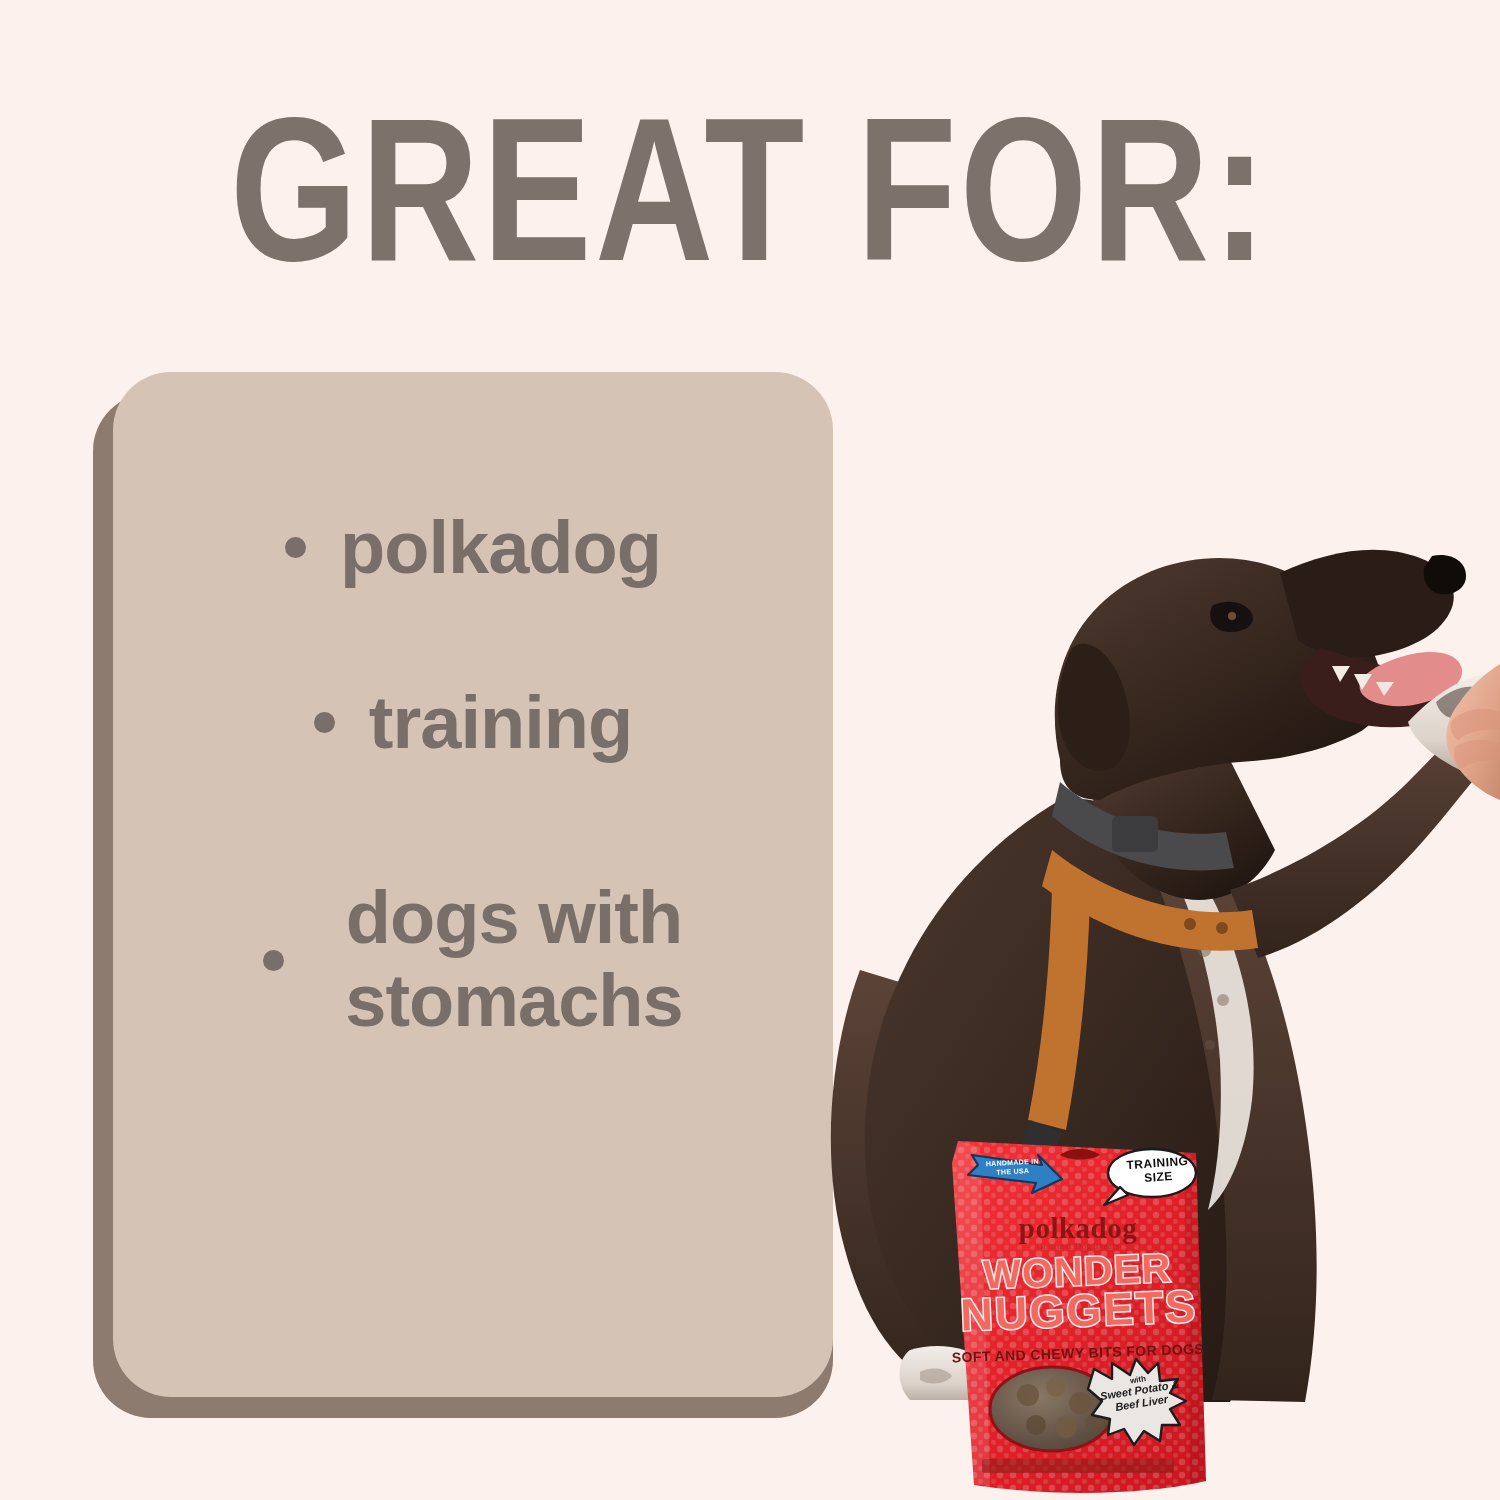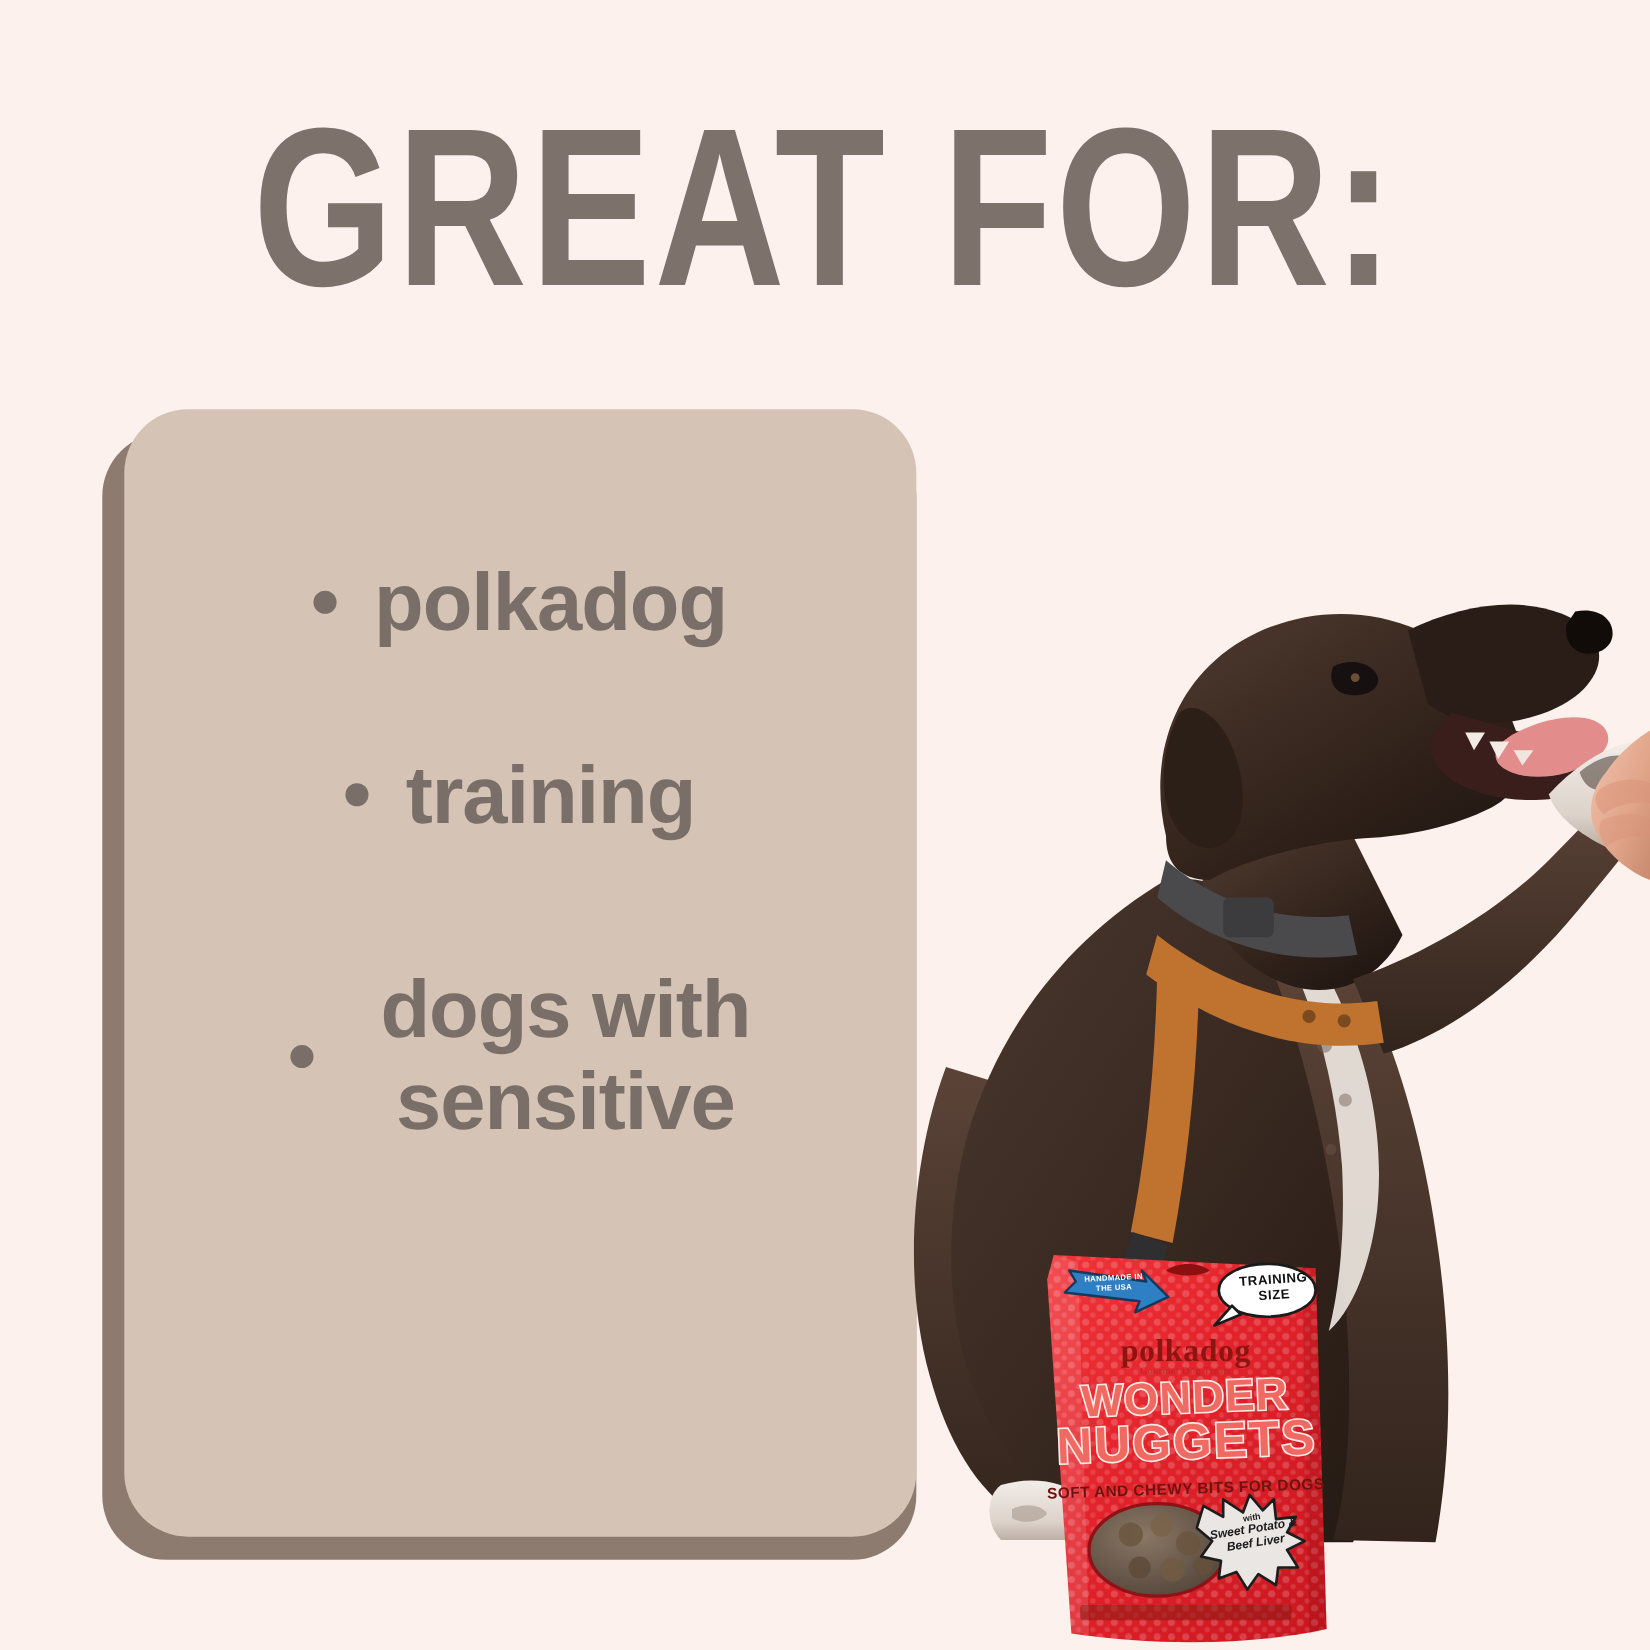--- a/index.html
+++ b/index.html
@@ -147,21 +147,21 @@
     <div class="bullet-row r2">
       <span class="dot"></span>
       <span class="blabel">training</span>
     </div>
 
 
     <div class="bullet-row r4">
       <span class="dot"></span>
       <span class="blabel multi">
         <span>dogs with</span><br>
-        <span>sensitive</span><br>
+        <span>stomachs</span><br>
       </span>
     </div>
 
   </div>
 
   <div class="photo">
     <svg viewBox="0 0 740 1170" xmlns="http://www.w3.org/2000/svg">
       <defs>
         <linearGradient id="furA" x1="0" y1="0" x2="1" y2="1">
           <stop offset="0%" stop-color="#4B382E"></stop>

